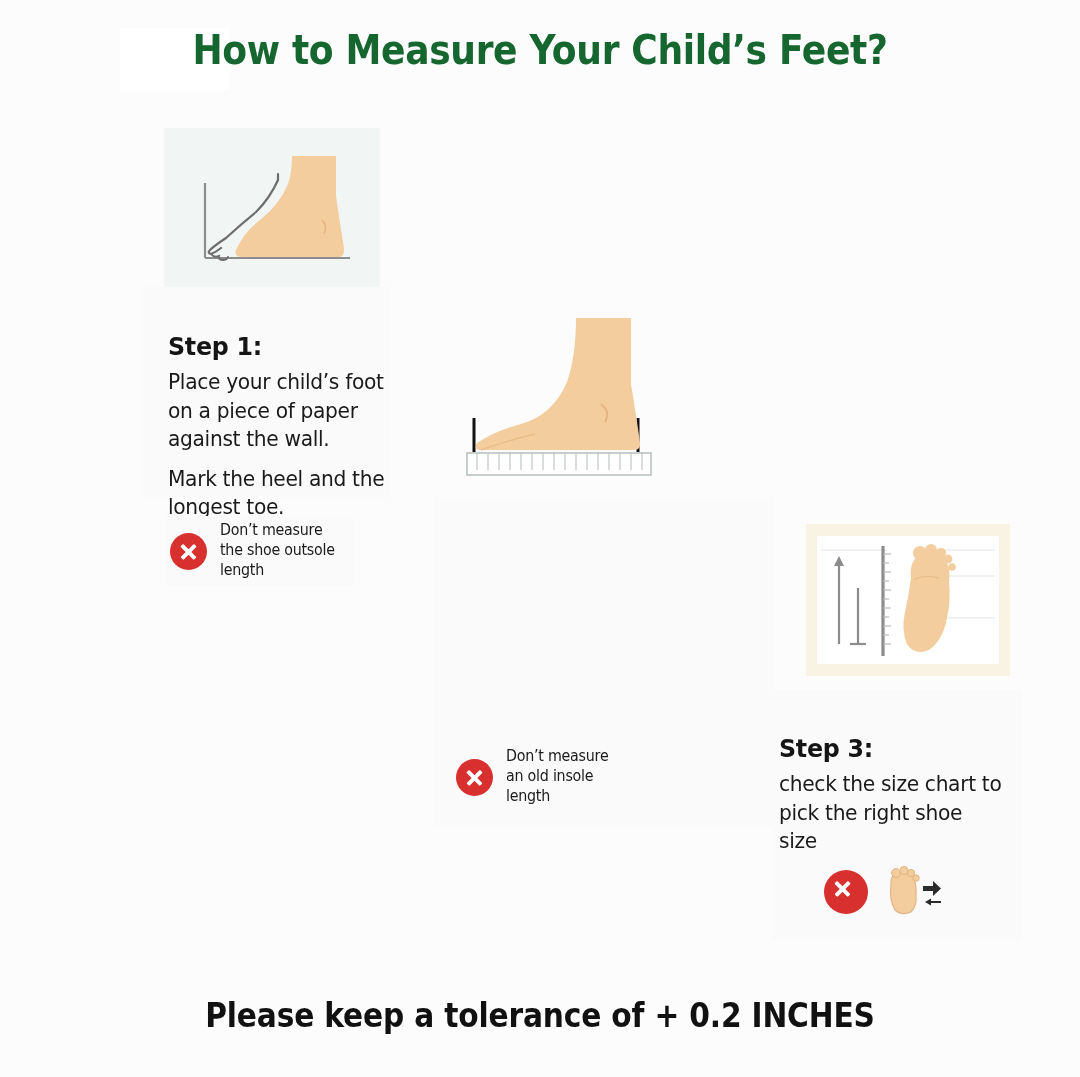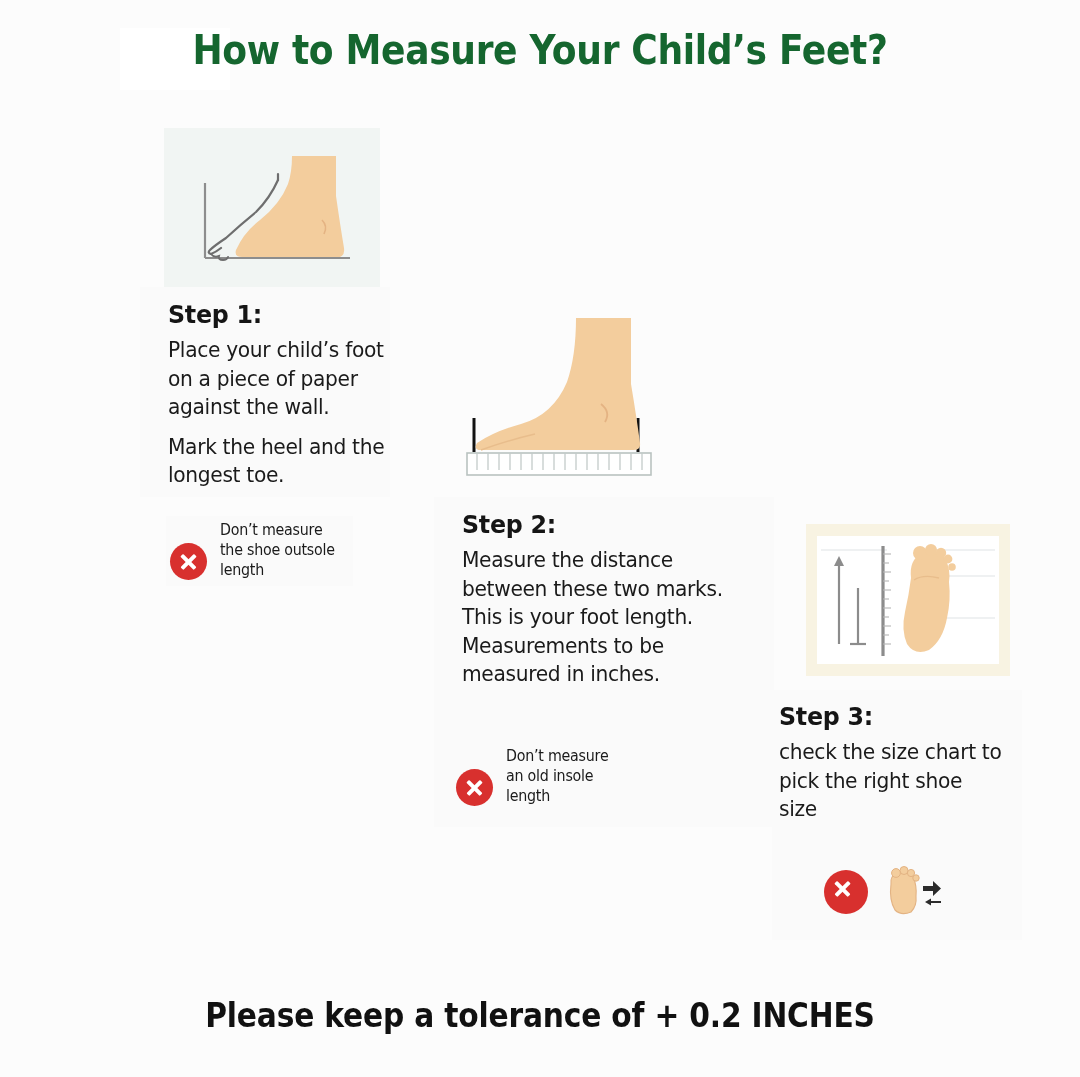--- a/index.html
+++ b/index.html
@@ -59,21 +59,21 @@
     font-weight: bold;
     font-size: 33px;
     letter-spacing: -0.2px;
     color: #111111;
     transform: scaleX(0.9);
     transform-origin: center top;
     white-space: nowrap;
   }
 
   
-  .step-block { position: absolute; }
+  .step-block { position: absolute; margin-top: 32px; }
   .step-heading {
     font-family: "DejaVu Sans", sans-serif;
     font-weight: bold;
     font-size: 25px;
     color: #151515;
     letter-spacing: -0.3px;
     margin: 0 0 7px 0;
     transform: scaleX(0.95);
     transform-origin: left top;
   }
@@ -86,21 +86,21 @@
     transform: scaleX(0.94);
     transform-origin: left top;
   }
   .step-body p { margin: 0; }
   .step-body p + p { margin-top: 11px; }
 
   
   .warn {
     position: absolute;
     display: flex;
-    align-items: flex-end;
+    align-items: center;
     gap: 13px;
     background: #fafafa;
     padding: 4px 8px 6px 4px;
   }
   .warn-circle {
     flex: 0 0 auto;
     width: 37px;
     height: 37px;
     border-radius: 50%;
     background: #d8302e;
@@ -247,26 +247,20 @@
           <path d="M132,153 L132,170"></path>
           <path d="M143,153 L143,170"></path>
         <path d="M154,153 L154,170"></path>
           <path d="M165,153 L165,170"></path>
           <path d="M176,153 L176,170"></path>
         <path d="M187,153 L187,170"></path>
       </g>
     </svg>
   </div>
 
-  <div class="step-block" style="left:462px; top:510px; width:310px;">
-    <div class="step-heading">Step 2:</div>
-    <div class="step-body">
-      <p>Measure the distance between these two marks. This is your foot length. Measurements to be measured in inches.</p>
-    </div>
-  </div>
 
   <div class="warn" style="left:452px; top:742px; width:190px;">
     <div class="warn-circle"></div>
     <div class="warn-text">Don’t measure
 an old insole
 length</div>
   </div>
 
   <div class="soft-panel" style="left:772px; top:690px; width:250px; height:250px;"></div>
 

